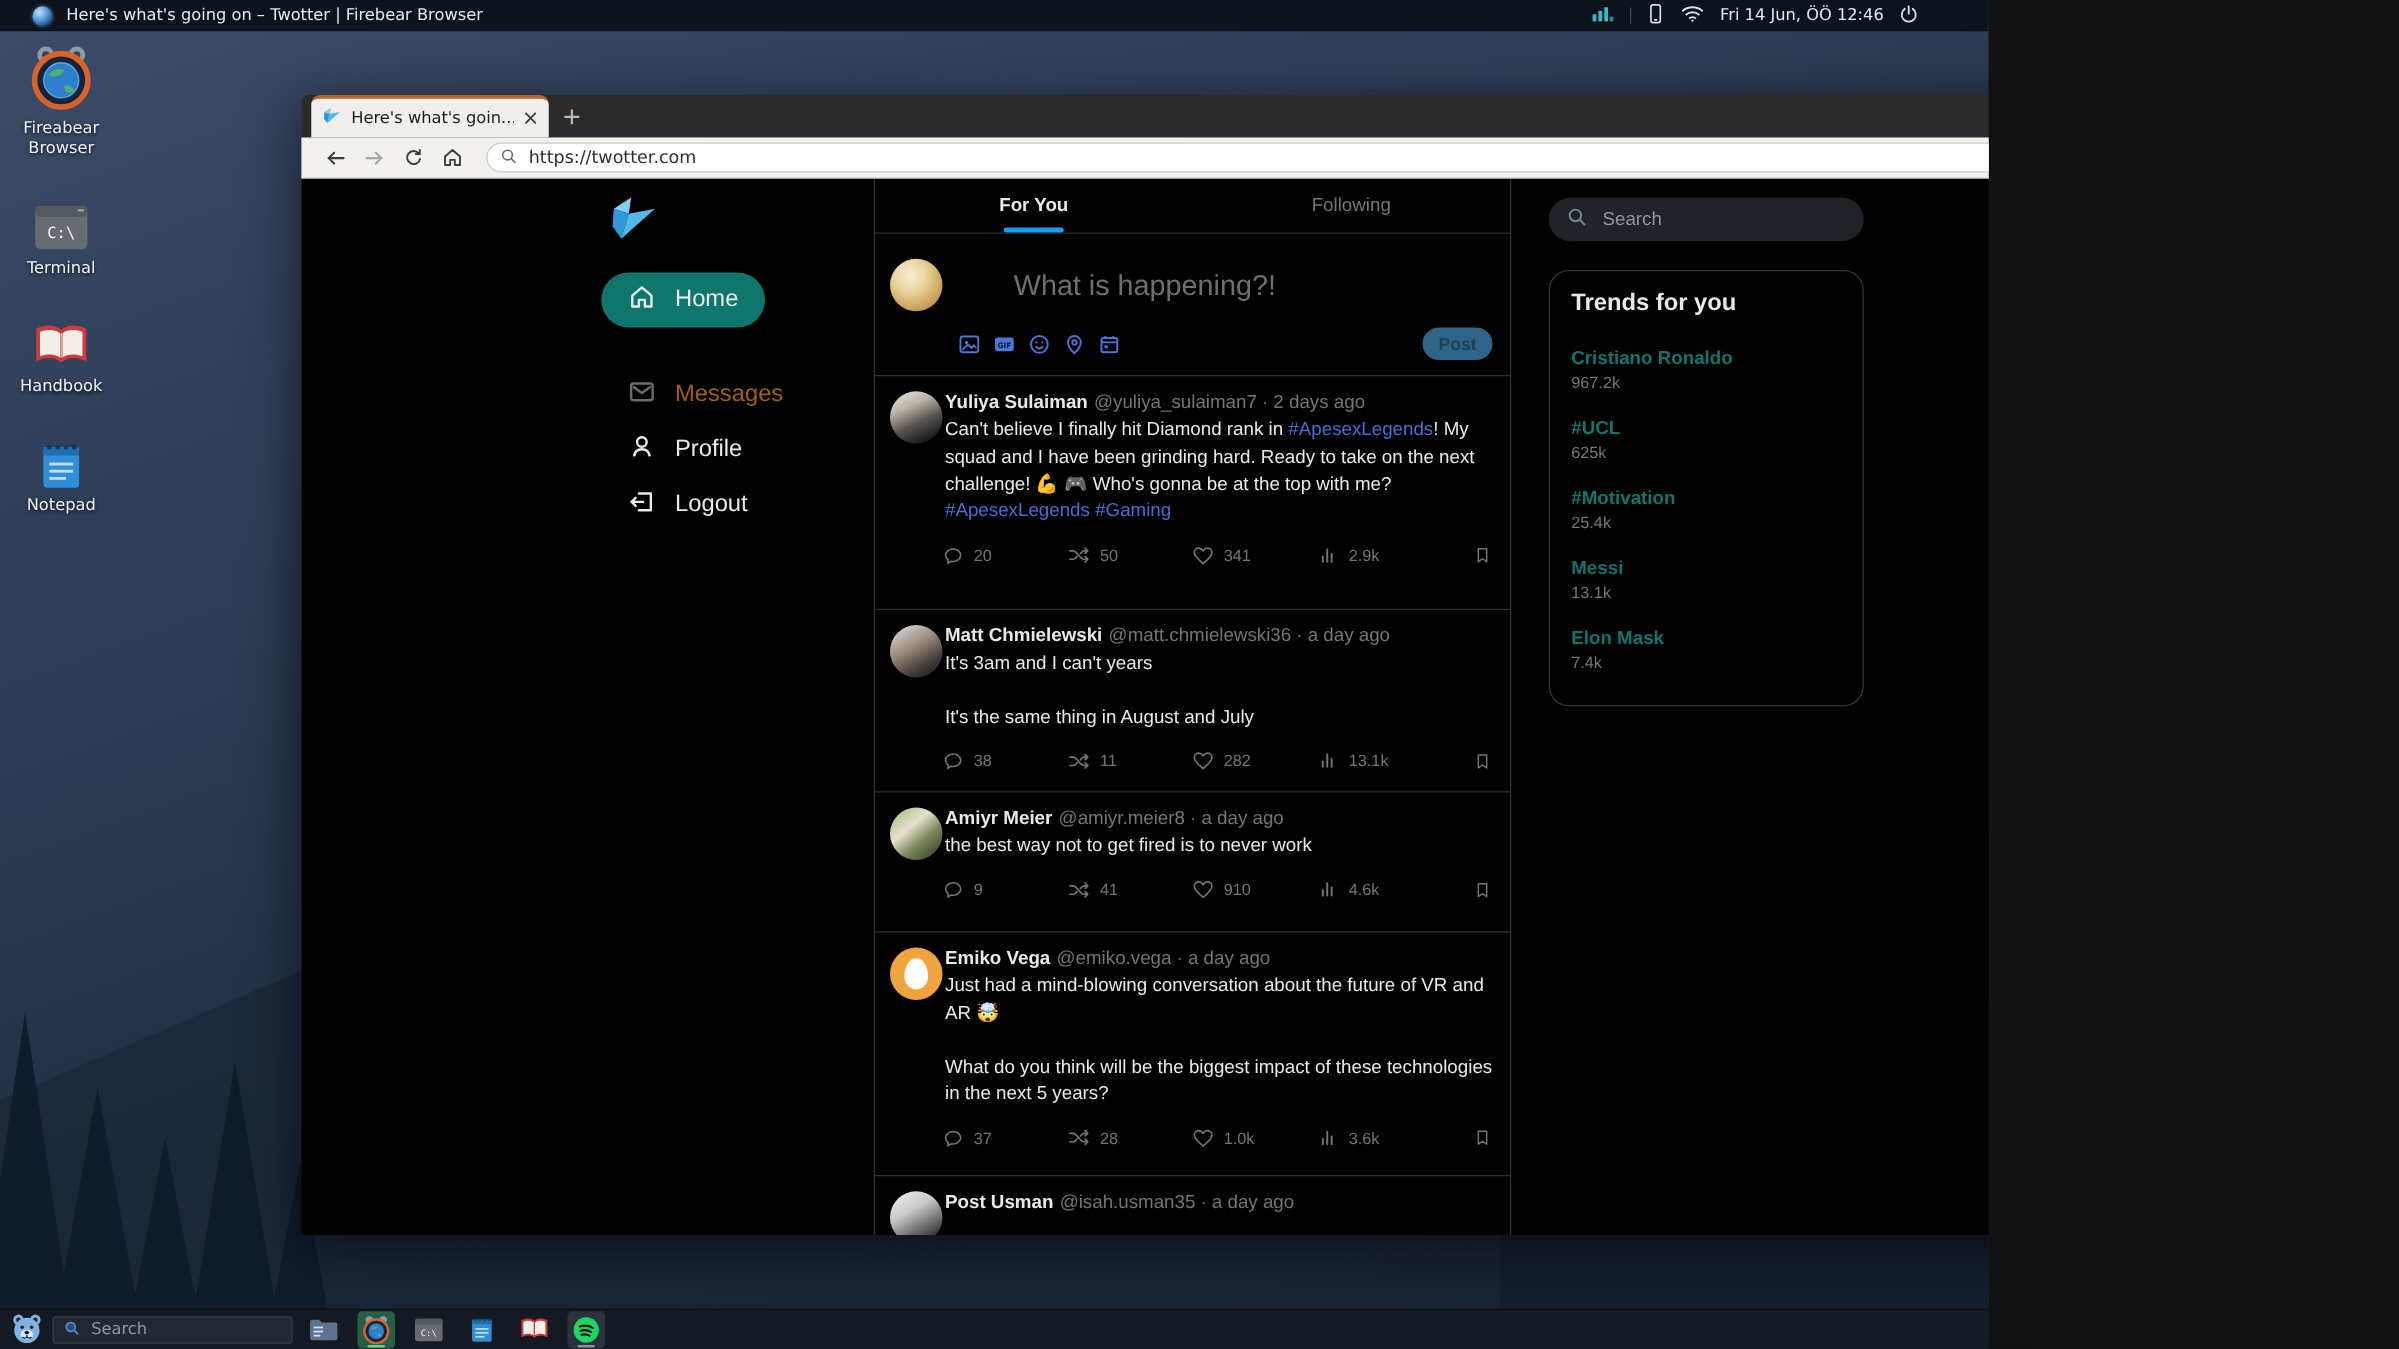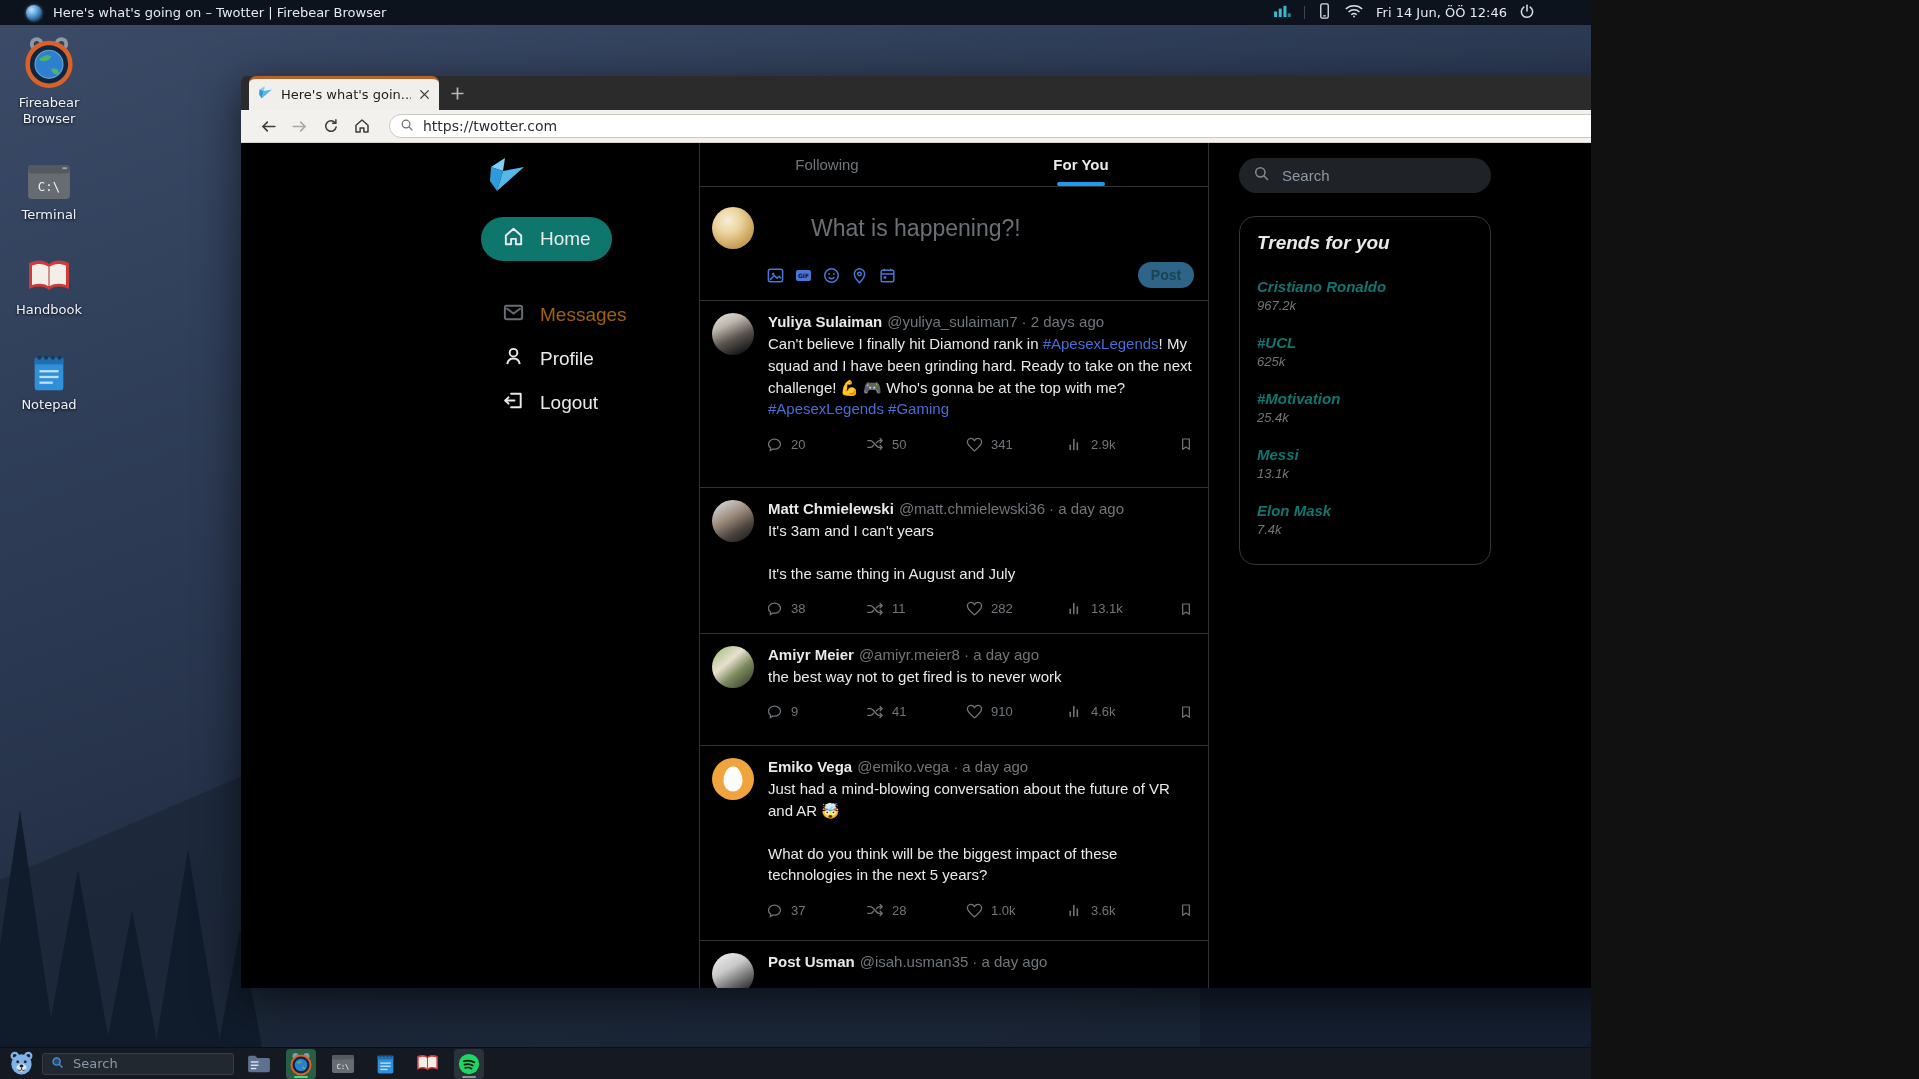--- a/index.html
+++ b/index.html
@@ -55,21 +55,21 @@
   .compose{height:114px;border-bottom:1px solid #2f3336;padding:20px 14px 0 12px;position:relative;}
   .c-row1{display:flex;gap:14px;}
   .avatar{width:42px;height:42px;border-radius:50%;flex:none;position:relative;overflow:hidden;}
   .avatar.egg::after{content:"";position:absolute;left:50%;top:50%;transform:translate(-50%,-50%);width:19px;height:25px;border-radius:50% 50% 50% 50%/60% 60% 42% 42%;background:#fdfdfb;}
   .doge{background:radial-gradient(circle at 38% 32%,#f6eed8 0%,#ecd6a0 32%,#cda55f 66%,#9f7c41 100%);}
   .c-ph{font-size:23px;color:#6b7076;padding-top:8px;margin-left:43px;}
   .c-row2{position:absolute;left:66px;right:14px;bottom:12px;display:flex;align-items:center;gap:9px;color:#4a76d8;}
   .c-tool{display:flex;align-items:center;}
   .post-btn{margin-left:auto;width:56px;height:26px;border-radius:14px;background:#2e6487;color:#1c4256;font-weight:bold;font-size:14px;display:flex;align-items:center;justify-content:center;}
   
-  .tweet{display:flex;gap:14px;padding:12px 14px 0 12px;border-bottom:1px solid #2f3336;}
+  .tweet{display:flex;gap:2px;padding:12px 14px 0 12px;border-bottom:1px solid #2f3336;}
   #tweets .tweet:nth-child(1){min-height:187px;}
   #tweets .tweet:nth-child(2){min-height:146px;}
   #tweets .tweet:nth-child(3){min-height:112px;}
   #tweets .tweet:nth-child(4){min-height:195px;}
   .t-main{flex:1;min-width:0;}
   .t-head{font-size:15px;color:#71767b;margin-bottom:3px;white-space:nowrap;overflow:hidden;}
   .t-name{color:#e7e9ea;font-weight:bold;margin-right:5px;}
   .t-time{margin-left:4px;}
   .t-par{font-size:15px;line-height:1.45;color:#e7e9ea;word-wrap:break-word;}
   .t-par + .t-par{margin-top:21px;}
@@ -77,21 +77,21 @@
   .t-stats{display:flex;align-items:center;margin:15px 0 0 -2px;color:#71767b;font-size:13px;padding-bottom:14px;}
   .stat{display:flex;align-items:center;gap:8px;width:100px;}
   .stat.wide{width:110px;}
   .stat svg,.bookmark svg{flex:none;}
   .bookmark{margin-left:auto;color:#71767b;display:flex;}
   
   .sidebar{position:absolute;left:998px;top:15px;width:252px;}
   .s-search{height:35px;border-radius:18px;background:#1f2227;display:flex;align-items:center;gap:10px;padding:0 14px;color:#7e8894;}
   .s-search input{border:none;outline:none;background:transparent;flex:1;font-family:"Liberation Sans",sans-serif;font-size:15px;color:#e7e9ea;}
   .s-search input::placeholder,.tb-search input::placeholder{color:#8b98a5;opacity:1;}
-  .trends{margin-top:23px;border:1px solid #33363a;border-radius:16px;padding:15px 17px 6px;font-style:italic;}
+  .trends{margin-top:23px;border:1px solid #33363a;border-radius:16px;padding:15px 17px 6px;}
   .tr-title{font-size:19px;font-weight:bold;color:#e7e9ea;margin-bottom:24px;}
   .trend{margin-bottom:21px;}
   .trend-name{font-size:15px;font-weight:bold;color:#0f766e;}
   .trend-count{font-size:13px;color:#71767b;margin-top:3px;}
   
   .pscroll{position:absolute;right:0;top:0;bottom:0;width:13px;background:#121212;border-left:1px solid #222;}
   .pthumb{position:absolute;top:8px;left:2px;width:9px;height:285px;border-radius:4px;background:#4a4d52;}
   .pdown{position:absolute;bottom:2px;left:0;width:13px;display:flex;justify-content:center;color:#8a8f96;}
   
   .taskbar{position:absolute;left:0;right:0;bottom:0;height:32px;background:#151a22;border-top:1px solid #0a0d12;display:flex;align-items:center;padding:0 6px;z-index:60;}
@@ -355,26 +355,26 @@
                 <path d="M13 12H3.5"></path>
                 <path d="M6.8 8.7L3.5 12l3.3 3.3"></path>
               </svg>
           </span>
           <span>Logout</span>
         </div>
       </div>
 
       <div class="feed">
         <div class="ftabs">
-          <div class="ftab">
-            <span>Following</span>
-          </div>
           <div class="ftab active">
             <span>For You</span>
             <span class="funder"></span>
+          </div>
+          <div class="ftab">
+            <span>Following</span>
           </div>
         </div>
 
         <div class="compose">
           <div class="c-row1">
             <div class="avatar doge"></div>
             <div class="c-ph">What is happening?!</div>
           </div>
           <div class="c-row2">
             <span class="c-tool">

